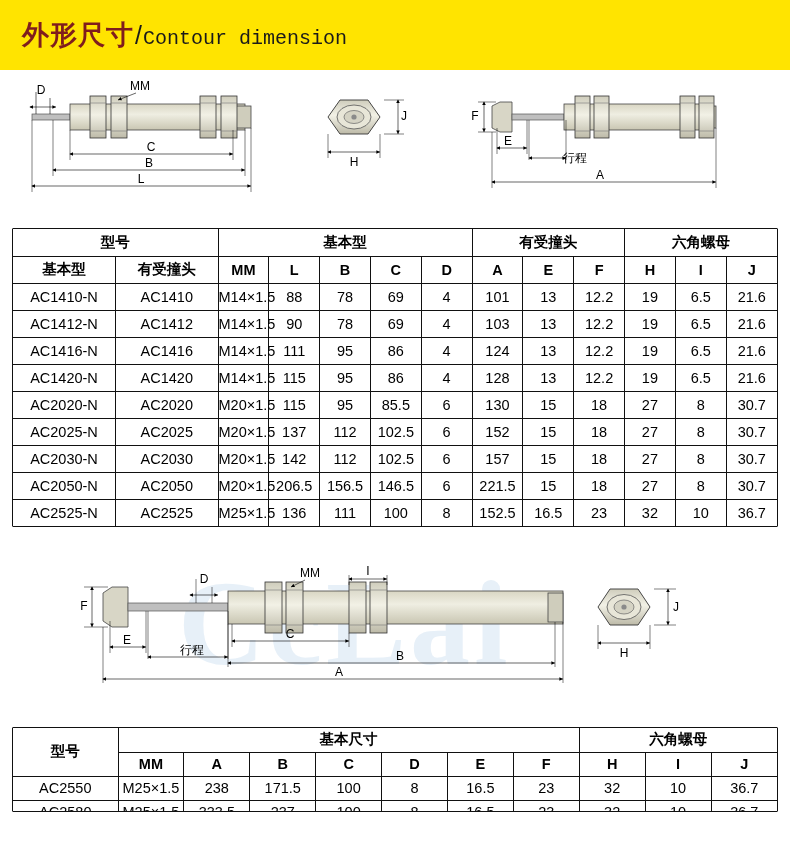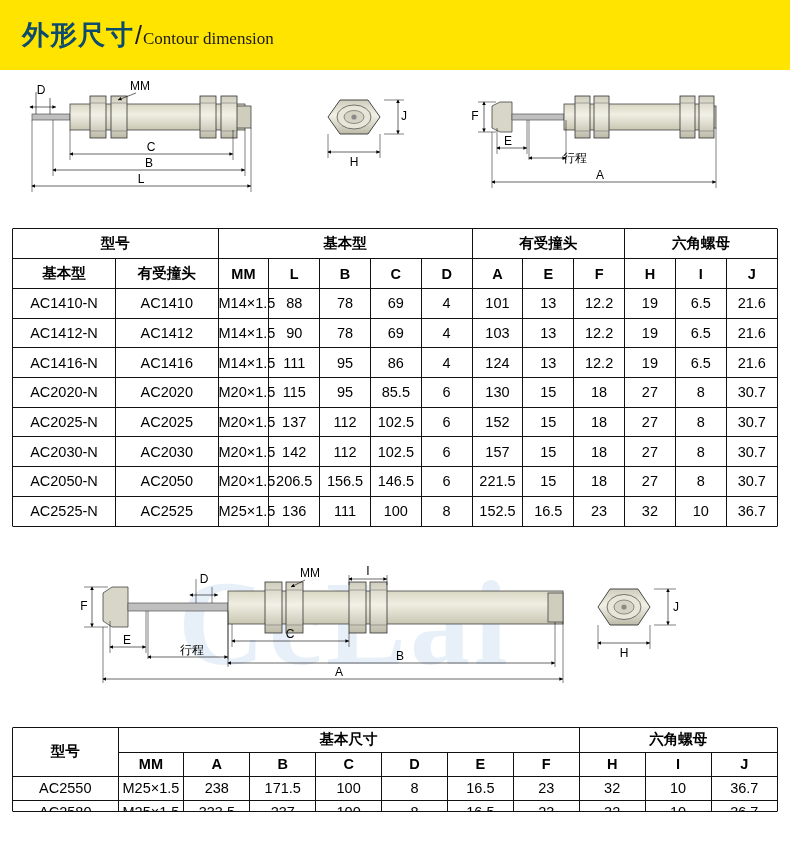--- a/index.html
+++ b/index.html
@@ -13,26 +13,26 @@
   }
   
   .header {
     position: absolute; left: 0; top: 0;
     width: 790px; height: 70px;
     background: #ffe400;
     display: flex; align-items: center;
   }
   .header-inner { padding-left: 22px; display: flex; align-items: baseline; }
   .hdr-cn {
-    font-size: 27px; font-weight: bold; color: #0c4a6e;
+    font-size: 27px; font-weight: bold; color: #7f1d1d;
     letter-spacing: 1px;
     font-family: "DejaVu Sans", sans-serif;
   }
   .hdr-slash { font-size: 25px; color: #1a1a1a; margin: 0 1px; }
-  .hdr-en { font-size: 17px; color: #1a1a1a; font-family: Liberation Serif, serif; }
+  .hdr-en { font-size: 20px; color: #1a1a1a; font-family: Liberation Mono, monospace; }
 
   
   .drawing { position: absolute; }
   #drawing-top { left: 0; top: 70px; width: 790px; height: 150px; }
   #drawing-mid { left: 0; top: 545px; width: 790px; height: 175px; }
 
   
   .watermark {
     position: absolute; left: 178px; top: 555px;
     width: 430px; height: 130px;
@@ -289,20 +289,35 @@
         <td>86</td>
         <td>4</td>
         <td>124</td>
         <td>13</td>
         <td>12.2</td>
         <td>19</td>
         <td>6.5</td>
         <td>21.6</td>
       </tr>
       <tr>
+        <td>AC1420-N</td>
+        <td>AC1420</td>
+        <td>M14×1.5</td>
+        <td>115</td>
+        <td>95</td>
+        <td>86</td>
+        <td>4</td>
+        <td>128</td>
+        <td>13</td>
+        <td>12.2</td>
+        <td>19</td>
+        <td>6.5</td>
+        <td>21.6</td>
+      </tr>
+      <tr>
         <td>AC2020-N</td>
         <td>AC2020</td>
         <td>M20×1.5</td>
         <td>115</td>
         <td>95</td>
         <td>85.5</td>
         <td>6</td>
         <td>130</td>
         <td>15</td>
         <td>18</td>

